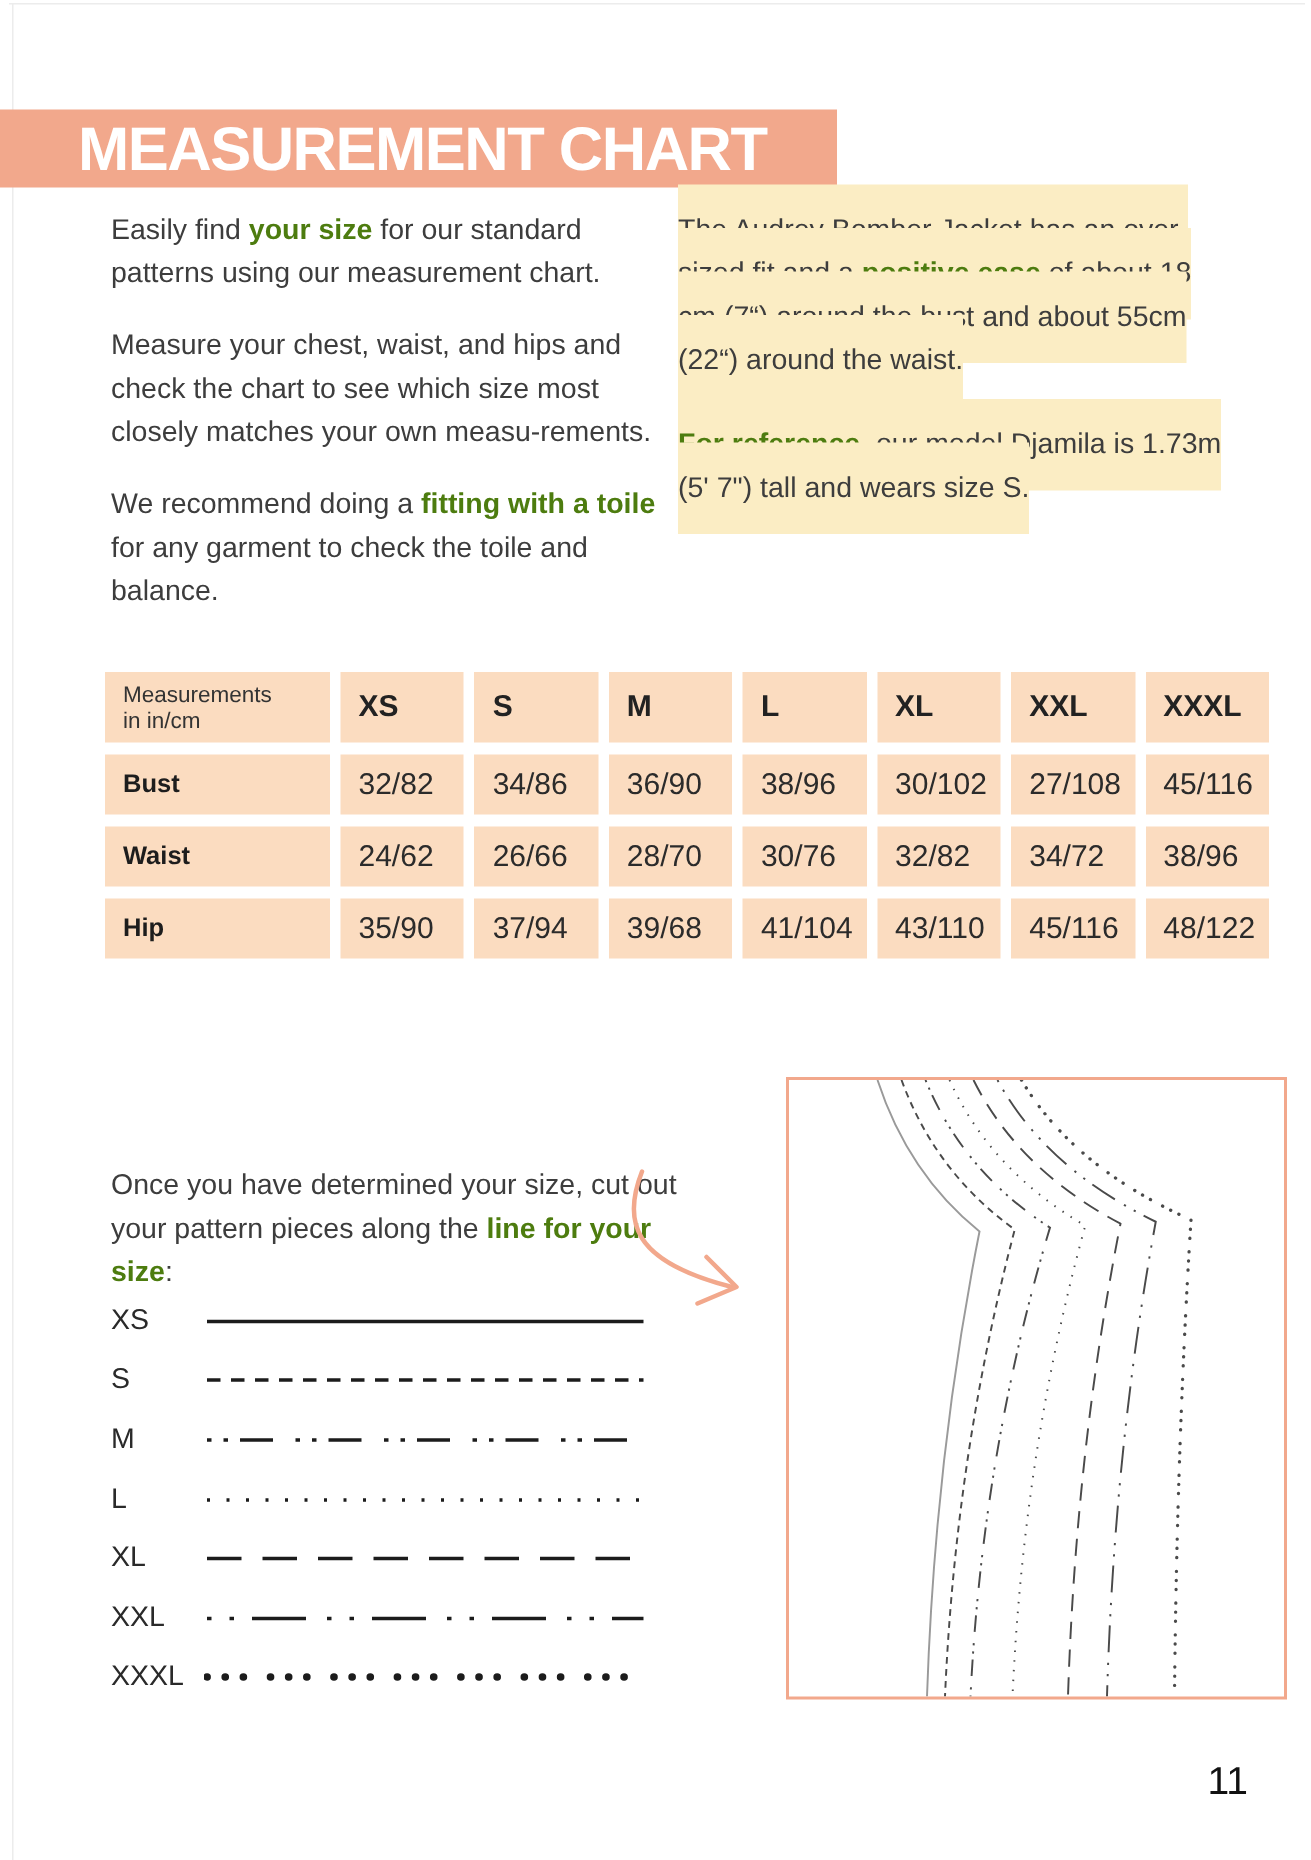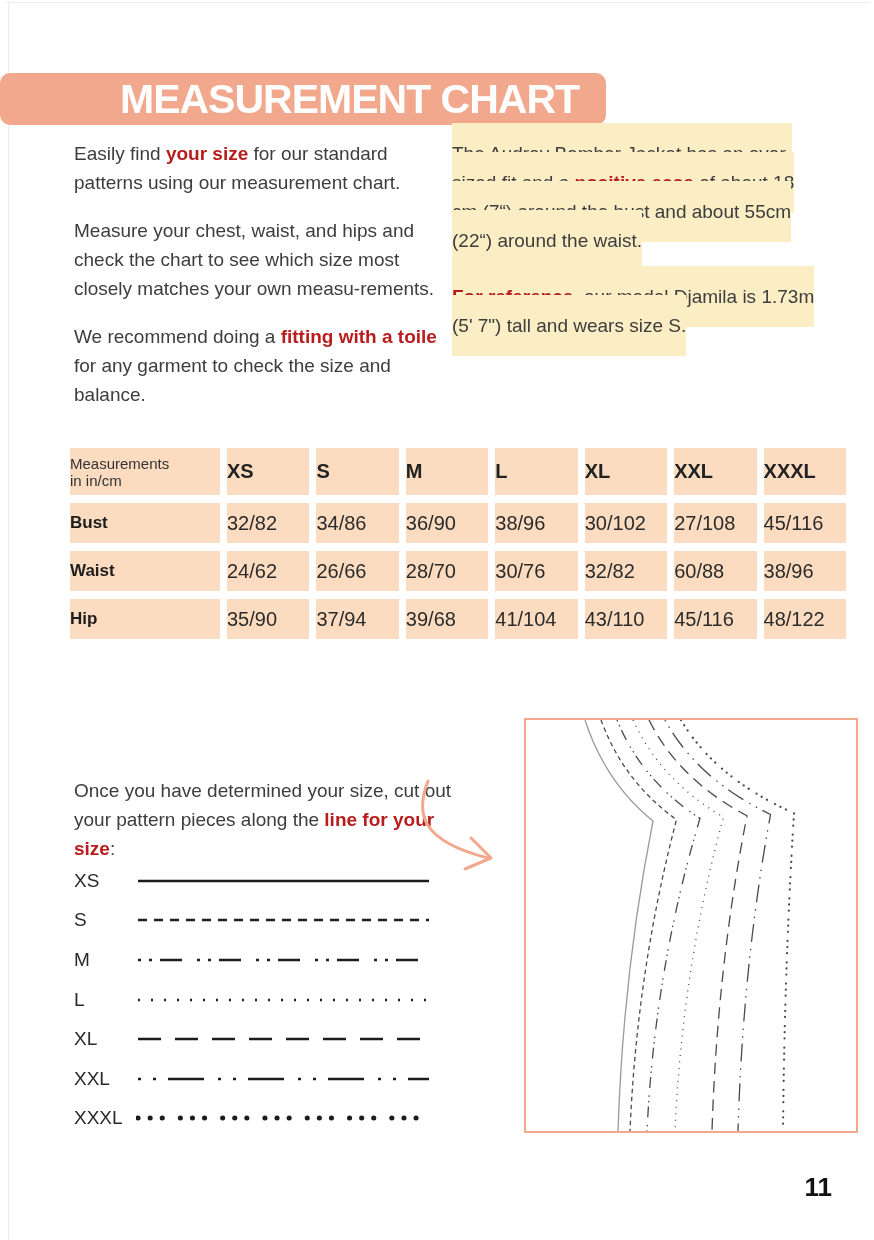--- a/index.html
+++ b/index.html
@@ -9,43 +9,43 @@
   html,body{margin:0;padding:0;}
   body{
     width:874px;height:1240px;position:relative;overflow:hidden;
     background:#ffffff;color:var(--ink);
     font-family:"Liberation Sans","DejaVu Sans",sans-serif;
   }
   .page-frame-top{position:absolute;left:6px;right:4px;top:2px;height:1px;background:#ececec;}
   .page-frame-left{position:absolute;left:8px;top:2px;bottom:0;width:1px;background:#ececec;}
 
   .title-bar{
-    position:absolute;left:0;top:73px;width:606px;height:52px;
-    background:var(--accent);display:flex;align-items:center;padding-left:120px;border-radius:10px;
+    position:absolute;left:0;top:73px;width:558px;height:52px;
+    background:var(--accent);display:flex;align-items:center;padding-left:52px;
   }
   .title-bar h1{
     margin:0;font-size:41px;font-weight:bold;color:#ffffff;
     letter-spacing:-1px;white-space:nowrap;
   }
 
   .body-text{font-size:19px;line-height:29px;margin:0 0 19px 0;color:var(--ink);}
-  .body-text b{color:#b91c1c;}
+  .body-text b{color:#4d7c0f;}
   .col-left{position:absolute;left:74px;top:139px;width:364px;}
   .col-right{position:absolute;left:452px;top:139px;width:372px;}
   .col-right .body-text{margin-bottom:27px;}
   .col-right .rich-inner{
     background:var(--hl);padding:20px 0;
     -webkit-box-decoration-break:clone;box-decoration-break:clone;
   }
 
   .size-table{
     position:absolute;left:70px;top:448px;width:776px;
     display:grid;grid-template-columns:150px repeat(7,1fr);gap:8px 7px;
   }
-  .cell{background:var(--peach);display:flex;align-items:center;}
+  .cell{background:var(--peach);display:flex;align-items:center;padding-left:12px;}
   .th{height:47px;font-weight:bold;font-size:20px;color:#222;}
   .th-first{font-weight:normal;font-size:15px;line-height:17px;color:#333;white-space:pre-line;}
   .td{height:40px;font-size:20px;color:#2b2b2b;}
   .td-label{font-weight:bold;font-size:17px;color:#1d1d1d;}
 
   .cutting{position:absolute;left:74px;top:776px;width:382px;}
 
   .legend{position:absolute;left:74px;top:861px;}
   .legend-row{display:flex;align-items:center;height:39.6px;}
   .legend-label{width:62px;font-size:19px;color:#2a2a2a;}
@@ -54,37 +54,37 @@
   .arrow{position:absolute;left:404px;top:778px;width:96px;height:100px;}
 
   .pattern-box{
     position:absolute;left:524px;top:718px;width:334px;height:415px;
     border:2px solid var(--accent);background:#fff;
   }
   .pattern-box svg{display:block;width:330px;height:411px;}
 
   .page-number{
     position:absolute;right:42px;top:1172px;
-    font-size:26px;font-weight:bold;color:#111;
+    font-size:26px;font-weight:normal;color:#111;
   }
 </style>
 </head>
 <body>
 
 <div class="page-frame-top"></div>
 <div class="page-frame-left"></div>
 
 <header class="title-bar">
   <h1>MEASUREMENT CHART</h1>
 </header>
 
 <section class="col-left">
   <p class="body-text"><span class="rich-inner"><span>Easily find </span><b>your size</b><span> for our standard patterns using our measurement chart.</span></span></p>
   <p class="body-text"><span class="rich-inner"><span>Measure your chest, waist, and hips and check the chart to see which size most closely matches your own measu-rements.</span></span></p>
-  <p class="body-text"><span class="rich-inner"><span>We recommend doing a </span><b>fitting with a toile</b><span> for any garment to check the size and balance.</span></span></p>
+  <p class="body-text"><span class="rich-inner"><span>We recommend doing a </span><b>fitting with a toile</b><span> for any garment to check the toile and balance.</span></span></p>
 </section>
 
 <section class="col-right">
   <p class="body-text"><span class="rich-inner"><span>The Audrey Bomber Jacket has an over-sized fit and a </span><b>positive ease</b><span> of about 18 cm (7“) around the bust and about 55cm (22“) around the waist.</span></span></p>
   <p class="body-text"><span class="rich-inner"><b>For reference</b><span>, our model Djamila is 1.73m (5' 7") tall and wears size S.</span></span></p>
 </section>
 
 <div class="size-table">
     <div class="cell th th-first">Measurements
 in in/cm</div>
@@ -102,21 +102,21 @@
     <div class="cell td">38/96</div>
     <div class="cell td">30/102</div>
     <div class="cell td">27/108</div>
     <div class="cell td">45/116</div>
     <div class="cell td td-label">Waist</div>
     <div class="cell td">24/62</div>
     <div class="cell td">26/66</div>
     <div class="cell td">28/70</div>
     <div class="cell td">30/76</div>
     <div class="cell td">32/82</div>
-    <div class="cell td">60/88</div>
+    <div class="cell td">34/72</div>
     <div class="cell td">38/96</div>
     <div class="cell td td-label">Hip</div>
     <div class="cell td">35/90</div>
     <div class="cell td">37/94</div>
     <div class="cell td">39/68</div>
     <div class="cell td">41/104</div>
     <div class="cell td">43/110</div>
     <div class="cell td">45/116</div>
     <div class="cell td">48/122</div>
   </div>

